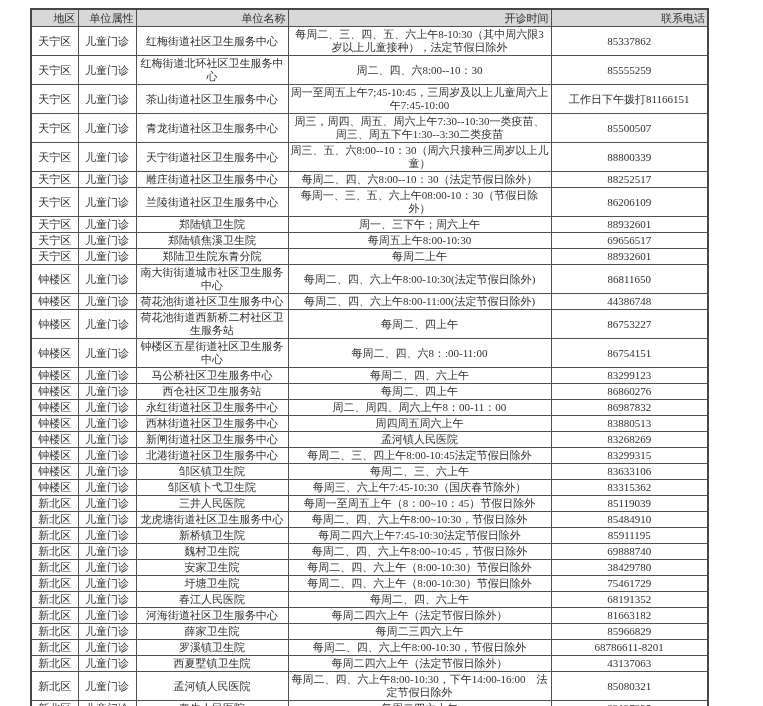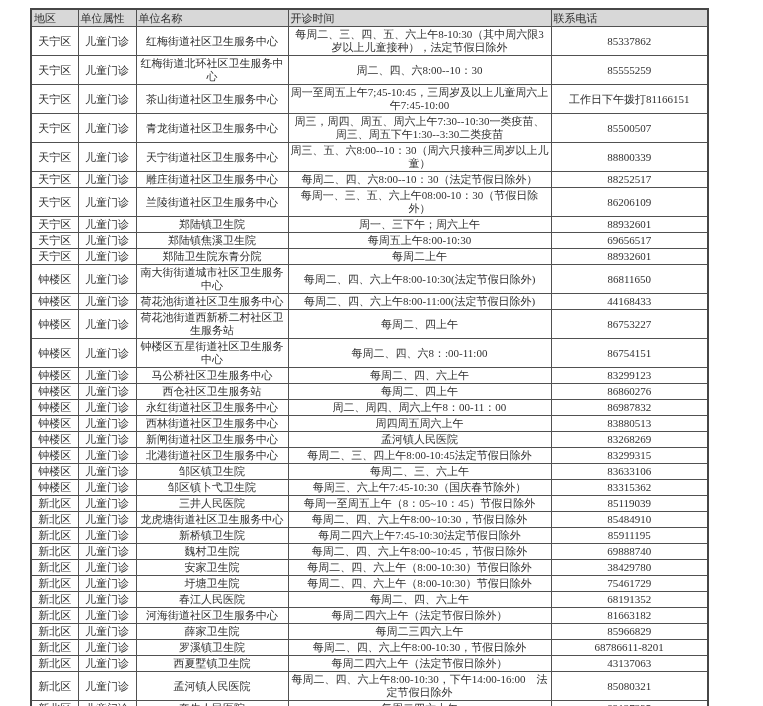--- a/index.html
+++ b/index.html
@@ -26,21 +26,21 @@
     line-height: 13px;
     color: #2f2f2f;
     padding: 1px 2px;
     word-break: break-all;
     overflow: hidden;
     vertical-align: middle;
   }
   .clinic-table thead th {
     background: #d8d8d8;
     font-weight: normal;
-    text-align: left;
+    text-align: right;
     height: 14px;
   }
   .clinic-table td.c0,
   .clinic-table td.c1,
   .clinic-table td.c2,
   .clinic-table td.c4 { text-align: center; }
   .clinic-table td.c3 { text-align: center; }
   .clinic-table tbody tr { height: 15px; margin-top: 42px; }
 </style>
 </head>
@@ -140,21 +140,21 @@
           <td class="c1">儿童门诊</td>
           <td class="c2">南大街街道城市社区卫生服务中心</td>
           <td class="c3">每周二、四、六上午8:00-10:30(法定节假日除外)</td>
           <td class="c4">86811650</td>
         </tr>
         <tr>
           <td class="c0">钟楼区</td>
           <td class="c1">儿童门诊</td>
           <td class="c2">荷花池街道社区卫生服务中心</td>
           <td class="c3">每周二、四、六上午8:00-11:00(法定节假日除外)</td>
-          <td class="c4">44168433</td>
+          <td class="c4">44386748</td>
         </tr>
         <tr>
           <td class="c0">钟楼区</td>
           <td class="c1">儿童门诊</td>
           <td class="c2">荷花池街道西新桥二村社区卫生服务站</td>
           <td class="c3">每周二、四上午</td>
           <td class="c4">86753227</td>
         </tr>
         <tr>
           <td class="c0">钟楼区</td>
@@ -216,21 +216,21 @@
           <td class="c0">钟楼区</td>
           <td class="c1">儿童门诊</td>
           <td class="c2">邹区镇卜弋卫生院</td>
           <td class="c3">每周三、六上午7:45-10:30（国庆春节除外）</td>
           <td class="c4">83315362</td>
         </tr>
         <tr>
           <td class="c0">新北区</td>
           <td class="c1">儿童门诊</td>
           <td class="c2">三井人民医院</td>
-          <td class="c3">每周一至周五上午（8：05~10：45）节假日除外</td>
+          <td class="c3">每周一至周五上午（8：00~10：45）节假日除外</td>
           <td class="c4">85119039</td>
         </tr>
         <tr>
           <td class="c0">新北区</td>
           <td class="c1">儿童门诊</td>
           <td class="c2">龙虎塘街道社区卫生服务中心</td>
           <td class="c3">每周二、四、六上午8:00~10:30，节假日除外</td>
           <td class="c4">85484910</td>
         </tr>
         <tr>

